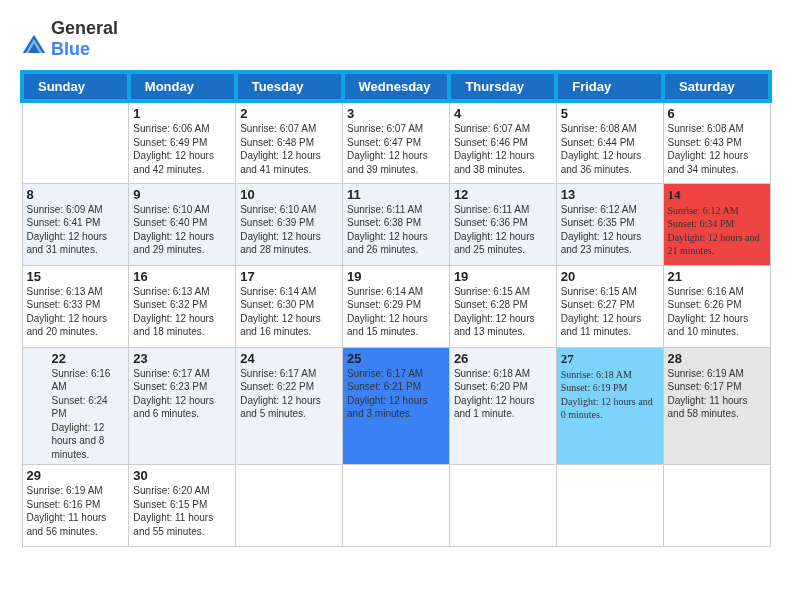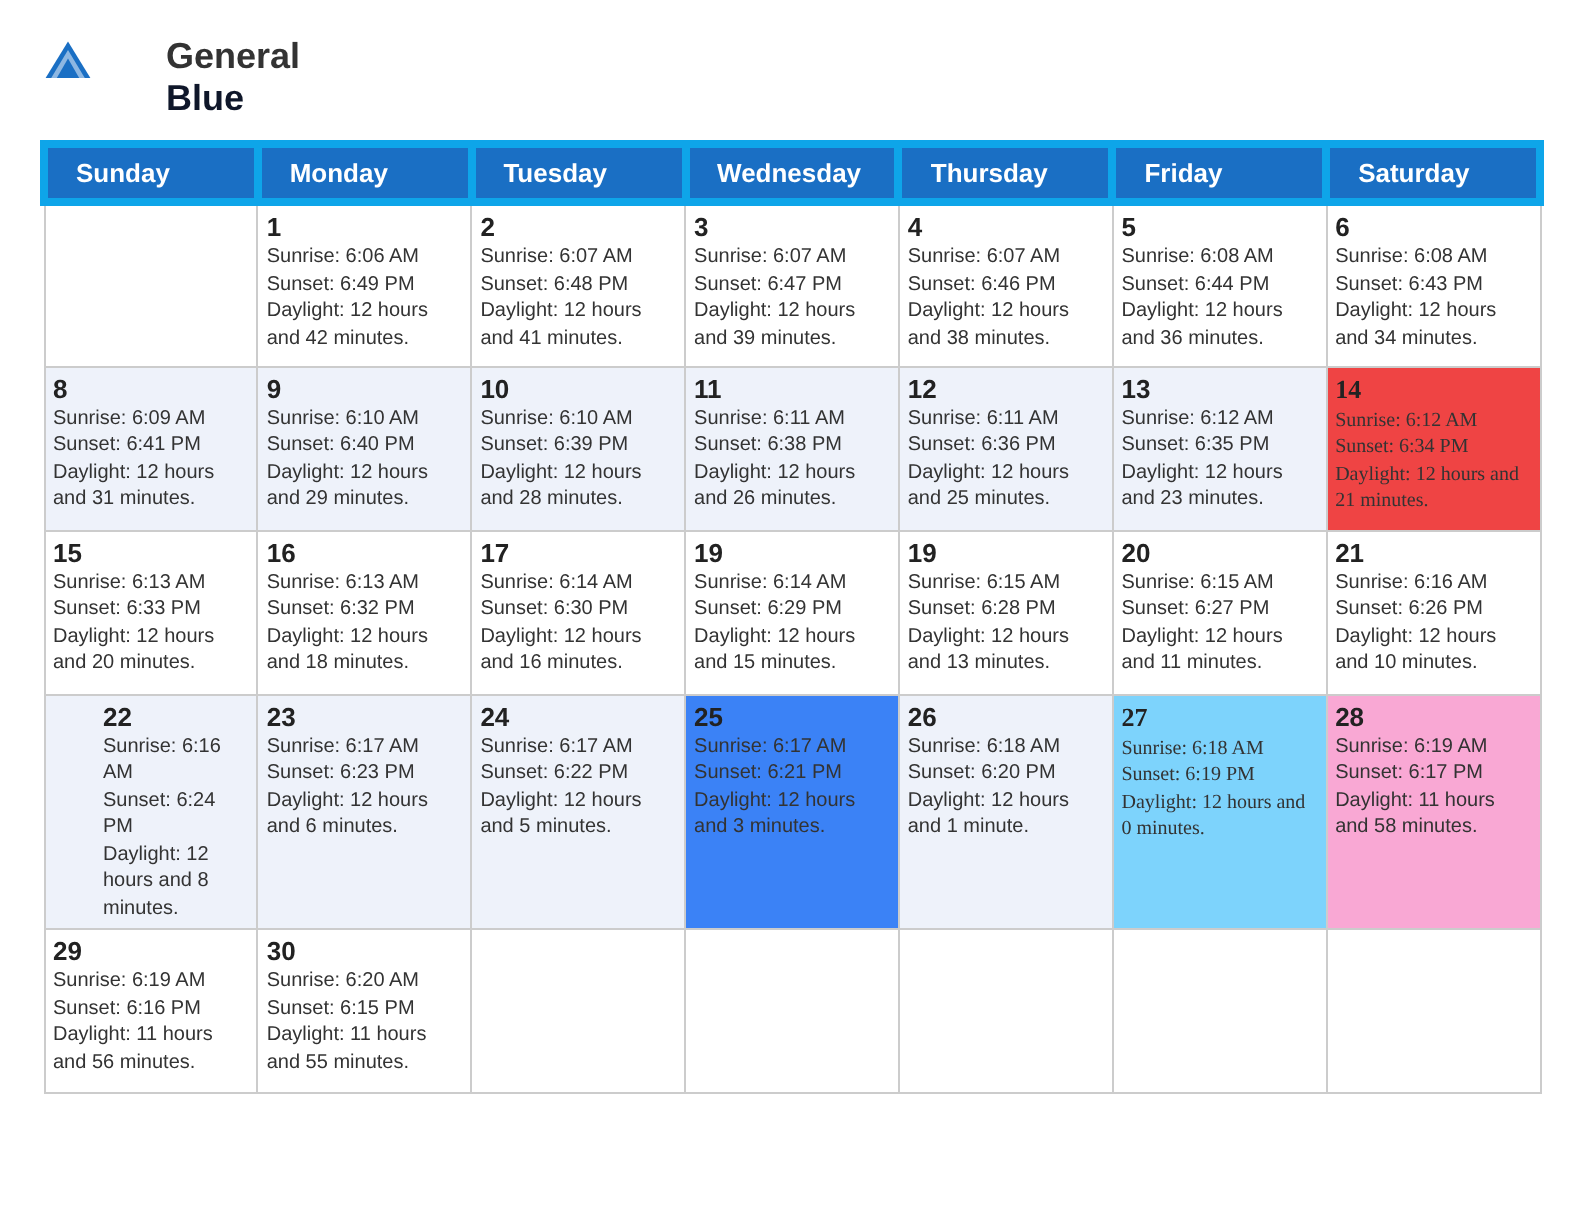--- a/index.html
+++ b/index.html
@@ -15,22 +15,21 @@
       padding: 18px 20px 10px 20px;
     }
     .header {
       display: flex;
       align-items: flex-start;
       justify-content: space-between;
       margin-bottom: 10px;
     }
     .logo {
       display: flex;
-      align-items: flex-start;
-      gap: 32px;
+      align-items: flex-end;
     }
     .logo-icon {
       width: 28px;
       height: 28px;
       margin-right: 3px;
     }
     .title-block {
       text-align: right;
     }
     .month-title {
@@ -92,21 +91,21 @@
 <div class="page">
   <div class="header">
     <div class="logo">
       <svg class="logo-icon" viewBox="0 0 40 40" xmlns="http://www.w3.org/2000/svg">
         <polygon points="20,4 36,30 4,30" fill="#1a6fc4"></polygon>
         <polygon points="20,10 32,30 8,30" fill="#fff" opacity="0.5"></polygon>
         <polygon points="20,16 28,30 12,30" fill="#1a6fc4"></polygon>
       </svg>
       <div>
         <span style="font-size:18px;font-weight:bold;color:#333;">General</span><br>
-        <span style="font-size:18px;font-weight:bold;color:#0f172a;">Blue</span>
+        <span style="font-size:18px;font-weight:bold;color:#3b82f6;">Blue</span>
       </div>
     </div>
     <div class="title-block">
       <div class="month-title"></div>
       <div class="location-title"></div>
     </div>
   </div>
 
   <table class="calendar">
     <thead>
@@ -174,21 +173,21 @@
           <td style="background-color: rgb(238, 242, 250);"><span class="day-num">23</span>
 <span class="day-info">Sunrise: 6:17 AM<br>Sunset: 6:23 PM<br>Daylight: 12 hours and 6 minutes.</span></td>
           <td style="background-color: rgb(238, 242, 250);"><span class="day-num">24</span>
 <span class="day-info">Sunrise: 6:17 AM<br>Sunset: 6:22 PM<br>Daylight: 12 hours and 5 minutes.</span></td>
           <td style="background-color: #3b82f6;"><span class="day-num">25</span>
 <span class="day-info">Sunrise: 6:17 AM<br>Sunset: 6:21 PM<br>Daylight: 12 hours and 3 minutes.</span></td>
           <td style="background-color: rgb(238, 242, 250);"><span class="day-num">26</span>
 <span class="day-info">Sunrise: 6:18 AM<br>Sunset: 6:20 PM<br>Daylight: 12 hours and 1 minute.</span></td>
           <td style="background-color: #7dd3fc; font-family: Liberation Serif, serif;"><span class="day-num">27</span>
 <span class="day-info">Sunrise: 6:18 AM<br>Sunset: 6:19 PM<br>Daylight: 12 hours and 0 minutes.</span></td>
-          <td style="background-color: #f9a8d4; margin-top: 32px;"><span class="day-num">28</span>
+          <td style="background-color: #e5e5e5; margin-top: 32px;"><span class="day-num">28</span>
 <span class="day-info">Sunrise: 6:19 AM<br>Sunset: 6:17 PM<br>Daylight: 11 hours and 58 minutes.</span></td>
         </tr>
         <tr>
           <td><span class="day-num">29</span>
 <span class="day-info">Sunrise: 6:19 AM<br>Sunset: 6:16 PM<br>Daylight: 11 hours and 56 minutes.</span></td>
           <td><span class="day-num">30</span>
 <span class="day-info">Sunrise: 6:20 AM<br>Sunset: 6:15 PM<br>Daylight: 11 hours and 55 minutes.</span></td>
           <td class="empty-cell"></td>
           <td class="empty-cell"></td>
           <td class="empty-cell"></td>

